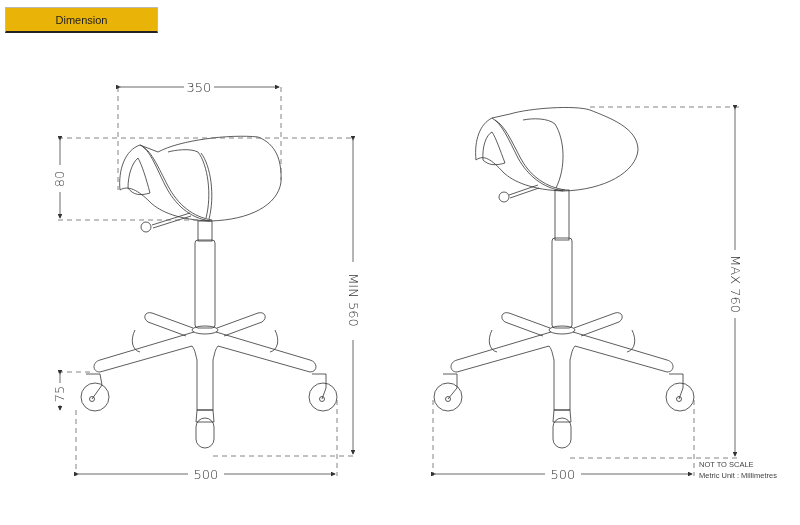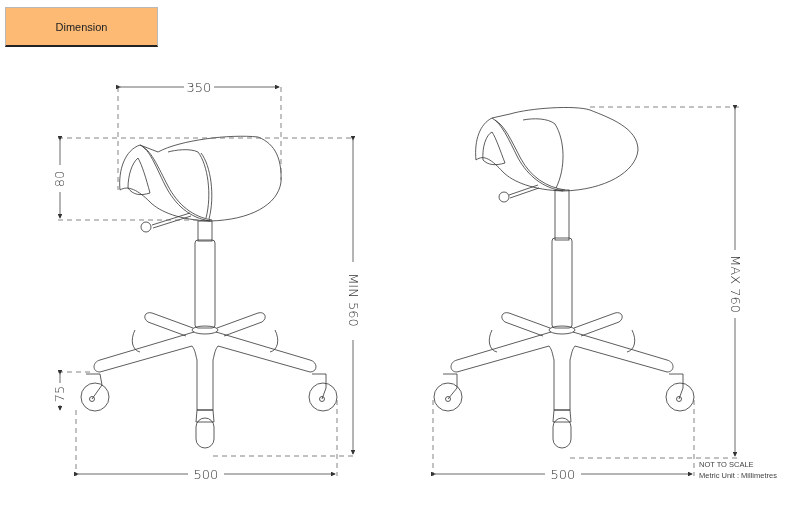--- a/index.html
+++ b/index.html
@@ -1,17 +1,17 @@
 <!DOCTYPE html>
 <html><head>
   <meta charset="utf-8">
   <style>
     html, body { margin:0; padding:0; background:#ffffff; }
     body { width:800px; height:525px; position:relative; overflow:hidden; font-family:"Liberation Sans", sans-serif; }
-    .tab { position:absolute; left:5px; top:7px; width:153px; height:40px; border:1px solid #b9b9b9; border-bottom:2px solid #222; box-sizing:border-box; background:#fdba74; display:flex; align-items:center; justify-content:center; font-size:11px; color:#222; cursor:pointer; }
+    .tab { position:absolute; left:5px; top:7px; width:153px; height:26px; border:1px solid #b9b9b9; border-bottom:2px solid #222; box-sizing:border-box; background:#eab308; display:flex; align-items:center; justify-content:center; font-size:11px; color:#222; cursor:pointer; }
     svg { position:absolute; left:0; top:0; }
     .dim { font-family:"DejaVu Sans", sans-serif; font-size:13px; fill:#333; font-weight:300; }
     .note { font-family:"Liberation Sans", sans-serif; font-size:7.5px; fill:#444; }
     .ln { stroke:#333; stroke-width:0.8; fill:none; }
     .dash { stroke:#666; stroke-width:0.8; stroke-dasharray:5 4; fill:none; }
     .arr { stroke:#444; stroke-width:0.8; fill:none; }
   </style>
 </head>
 <body>
 

